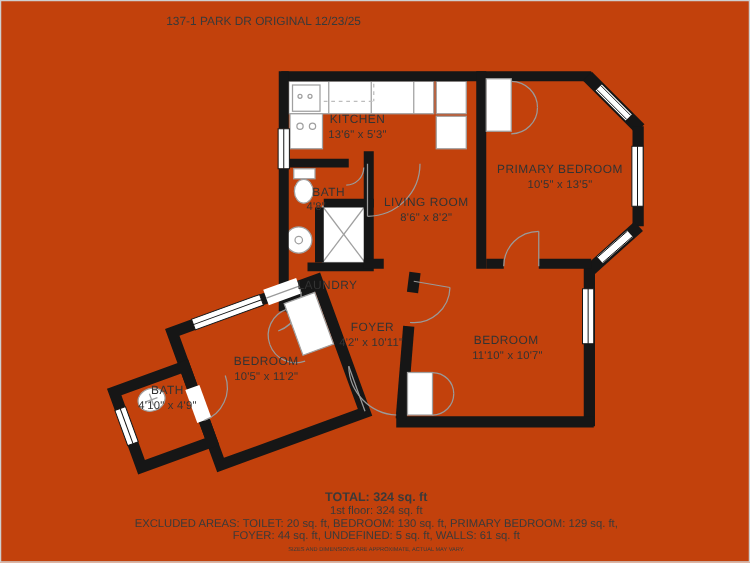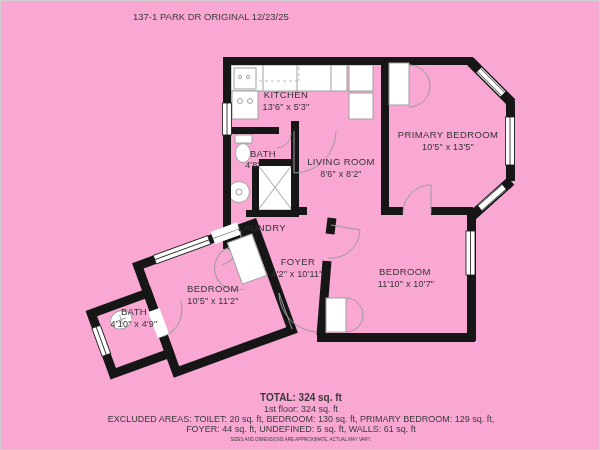--- a/index.html
+++ b/index.html
@@ -1,16 +1,16 @@
 <!DOCTYPE html>
 <html><head>
 <meta charset="utf-8">
 <style>
   html,body{margin:0;padding:0;background:#ffffff;}
-  .frame{position:relative;width:600px;height:450px;background:#f9a8d4;
+  .frame{position:relative;width:600px;height:450px;background:#c2410c;
          border:1px solid #cfcfcf;box-sizing:border-box;overflow:hidden;
          font-family:"Liberation Sans", sans-serif;}
   svg{display:block;}
   text{fill:#3a3a3a;font-family:"Liberation Sans", sans-serif;}
   .room-name{font-size:9.5px;letter-spacing:.4px;fill:#333;}
   .room-dims{font-size:9px;letter-spacing:.2px;fill:#333;}
   .wall{fill:#161616;stroke:none;}
   .wallline{stroke:#161616;fill:none;}
   .fixture{stroke:#a0a0a0;fill:#ffffff;stroke-width:1;}
   .fixline{stroke:#a0a0a0;fill:none;stroke-width:1;}

